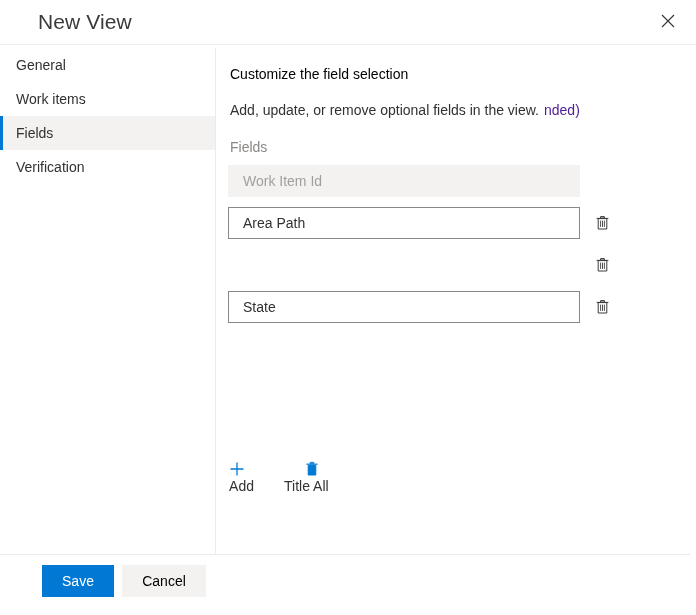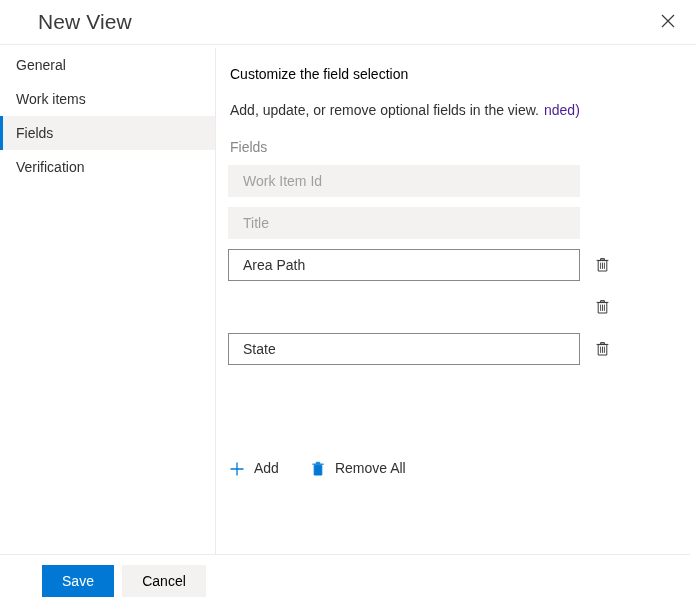--- a/index.html
+++ b/index.html
@@ -206,28 +206,29 @@
 
   #command-bar {
     position: absolute;
     left: 12px;
     top: 412px;
     display: flex;
     align-items: center;
   }
   .command-link {
     display: flex;
-    align-items: flex-start;
+    align-items: flex-end;
     cursor: pointer;
     background: transparent;
     border: none;
     padding: 0;
     font-family: "Liberation Sans", sans-serif;
     font-size: 14px;
     color: #323130;
+    flex-direction: column;
   }
   .command-icon {
     display: flex;
     align-items: center;
     justify-content: center;
     width: 18px;
     height: 18px;
     margin-right: 8px;
   }
   .command-icon svg { display: block; }
@@ -313,23 +314,20 @@
     <div id="section-desc">Add, update, or remove optional fields in the view.</div>
     <div id="section-desc-tail">nded)</div>
     <div id="fields-label">Fields</div>
 
     <div id="field-list">
 
       <div class="field-row">
         <input class="field-input disabled" type="text" readonly="" disabled="" value="Work Item Id" style="">
       </div>
 
-      <div class="field-row">
-        <input class="field-input disabled" type="text" readonly="" disabled="" value="Title" style="">
-      </div>
 
 
       <div class="field-row">
         <input class="field-input" type="text" value="Area Path" style="">
         <button class="delete-button">
           <span>
             <svg width="15" height="16" viewBox="0 0 15 16" aria-hidden="true">
               <path d="M5.6 1.6 h3.8 v1.5 h-3.8 z" fill="none" stroke="#3b3a39" stroke-width="1"></path>
               <path d="M1.6 3.4 h11.8" stroke="#3b3a39" stroke-width="1" fill="none"></path>
               <path d="M3.2 3.6 h8.6 v10.4 h-8.6 z" fill="none" stroke="#3b3a39" stroke-width="1"></path>
@@ -380,21 +378,21 @@
       </button>
 
       <button class="command-link" id="remove-all-command">
         <span class="command-icon">
           <svg width="14" height="16" viewBox="0 0 14 16" aria-hidden="true">
             <path d="M5.2 1.3 h3.6 v1.4 h-3.6 z" fill="none" stroke="#0078d4" stroke-width="1"></path>
             <path d="M1.4 3.2 h11.2" stroke="#0078d4" stroke-width="1.2" fill="none"></path>
             <path d="M3.2 4.4 h7.6 v9.6 h-7.6 z" fill="#0078d4" stroke="#0078d4" stroke-width="1"></path>
           </svg>
         </span>
-        <span>Remove All</span>
+        <span>Title All</span>
       </button>
     </div>
   </div>
 
   <div id="footer-separator"></div>
   <div id="footer">
     <button class="footer-button" id="save-button">Save</button>
     <button class="footer-button" id="cancel-button">Cancel</button>
   </div>
 

